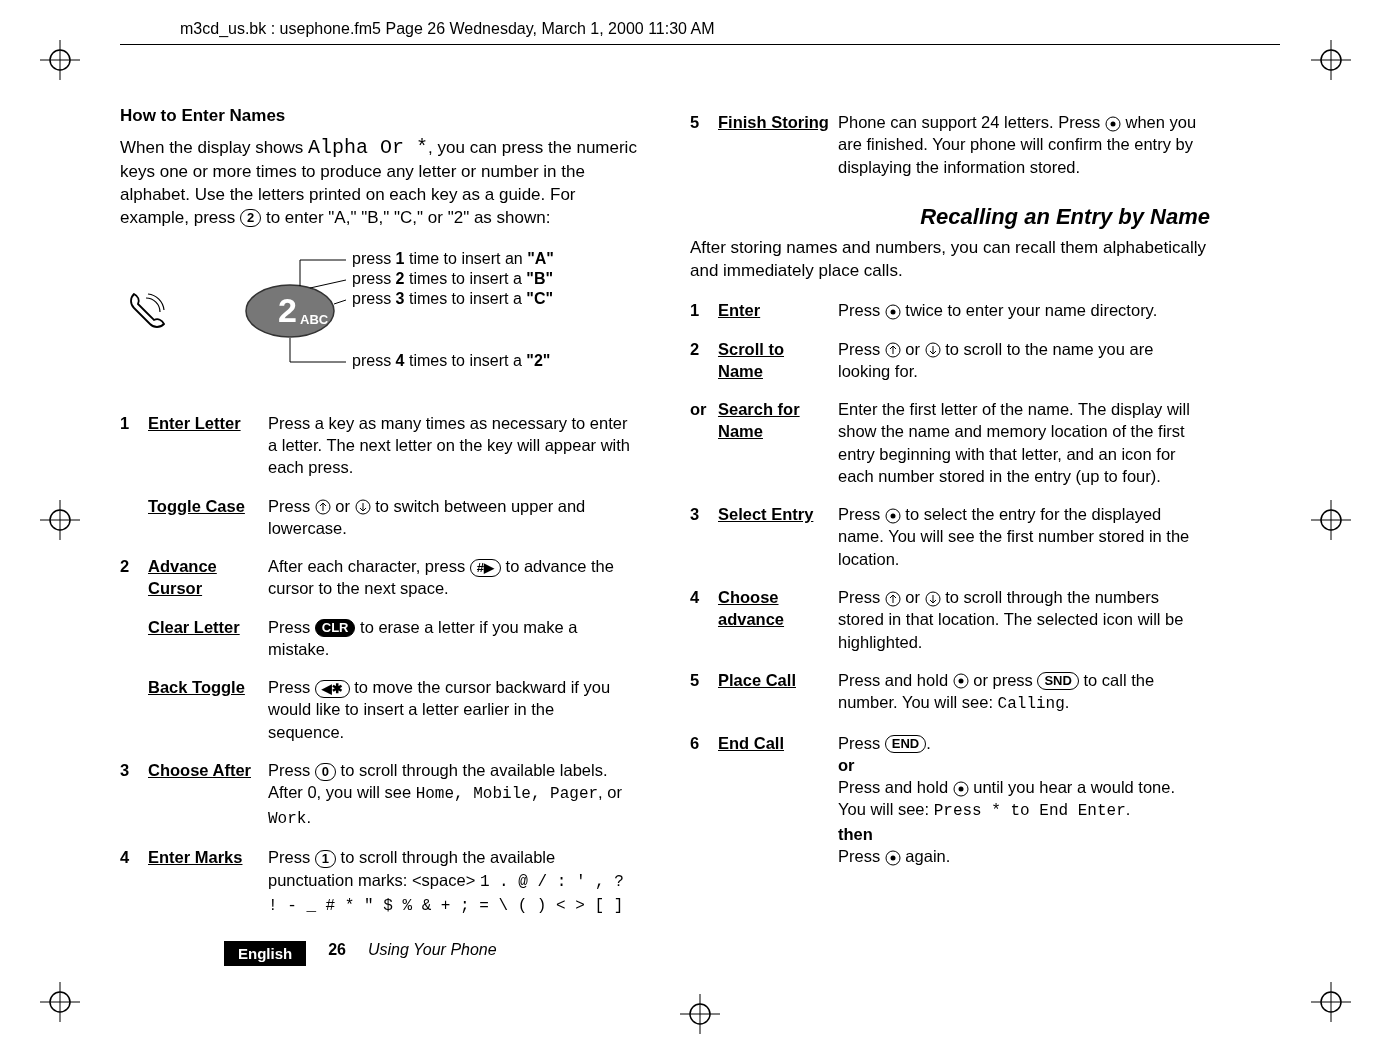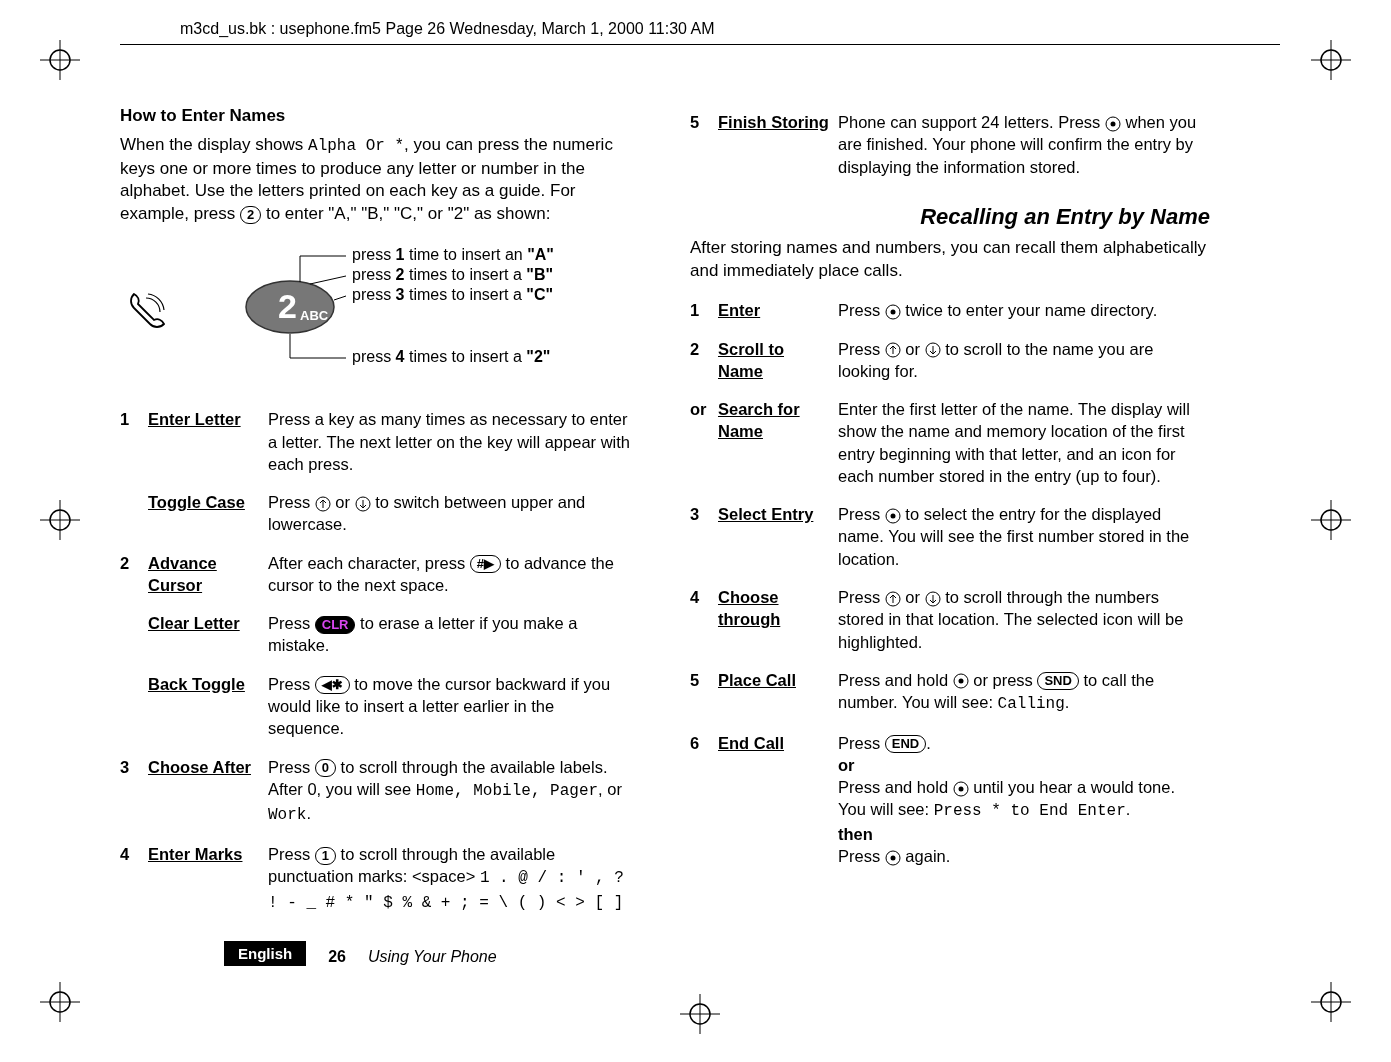--- a/index.html
+++ b/index.html
@@ -42,21 +42,21 @@
     margin-bottom: 6px;
   }
   .col h2.section {
     font-weight: 700;
     font-style: italic;
     font-size: 22px;
     margin: 14px 0 6px 0;
     text-align: right;
   }
   .para { margin-bottom: 10px; }
-  .alpha-or { font-family: "Courier New", monospace; font-size: 16px; }
+  .alpha-or { font-family: "Courier New", monospace; font-size: 20px; }
   .mono { font-family: "Courier New", monospace; font-size: 16px; }
 
   .diagram {
     margin: 16px auto 30px auto;
     display: flex;
     justify-content: center;
   }
   .diagram svg { display:block; }
 
   table.steps {
@@ -103,21 +103,21 @@
     position:absolute;
     width:40px; height:40px;
   }
   .regmark svg { width:40px; height:40px; display:block; }
 
   .footer {
     position:absolute;
     bottom: 96px;
     left: 180px;
     display:flex;
-    align-items:flex-end;
+    align-items:flex-start;
     gap: 22px;
     font-size: 16px;
     padding-left: 44px;
   }
   .footer .lang {
     background:#000;
     color:#fff;
     padding:4px 14px;
     font-weight:700;
     font-size:15px;
@@ -252,21 +252,21 @@
           </td>
         </tr>
         <tr>
           <td class="num">2</td>
           <td class="label">Advance Cursor</td>
           <td class="desc"><span>After each character, press </span><span class="keycircle">#▶</span><span> to advance the cursor to the next space.</span></td>
         </tr>
         <tr>
           <td class="num"></td>
           <td class="label">Clear Letter</td>
-          <td class="desc"><span>Press </span><span class="keycircle" style="background:#000;color:#d946ef;">CLR</span><span> to erase a letter if you make a mistake.</span></td>
+          <td class="desc"><span>Press </span><span class="keycircle" style="background:#000;color:#ffffff;">CLR</span><span> to erase a letter if you make a mistake.</span></td>
         </tr>
         <tr>
           <td class="num"></td>
           <td class="label">Back Toggle</td>
           <td class="desc"><span>Press </span><span class="keycircle">◀✱</span><span> to move the cursor backward if you would like to insert a letter earlier in the sequence.</span></td>
         </tr>
         <tr>
           <td class="num">3</td>
           <td class="label">Choose After</td>
           <td class="desc"><span>Press </span><span class="keycircle">0</span><span> to scroll through the available labels. After 0, you will see </span><span class="mono">Home, Mobile, Pager</span><span>, or </span><span class="mono">Work</span><span>.</span></td>
@@ -326,21 +326,21 @@
         <tr>
           <td class="num">3</td>
           <td class="label">Select Entry</td>
           <td class="desc">Press <svg class="smallicon" viewBox="0 0 16 16">
                   <circle cx="8" cy="8" r="7" fill="none" stroke="#000"></circle>
                   <circle cx="8" cy="8" r="2.5" fill="#000"></circle>
                 </svg> to select the entry for the displayed name. You will see the first number stored in the location.</td>
         </tr>
         <tr>
           <td class="num">4</td>
-          <td class="label">Choose through</td>
+          <td class="label">Choose advance</td>
           <td class="desc">Press <svg class="smallicon" viewBox="0 0 16 16">
                   <circle cx="8" cy="8" r="7" fill="none" stroke="#000"></circle>
                   <path d="M8 4 L8 12 M8 4 L5 7 M8 4 L11 7" stroke="#000" fill="none"></path>
                 </svg> or <svg class="smallicon" viewBox="0 0 16 16">
                   <circle cx="8" cy="8" r="7" fill="none" stroke="#000"></circle>
                   <path d="M8 4 L8 12 M8 12 L5 9 M8 12 L11 9" stroke="#000" fill="none"></path>
                 </svg> to scroll through the numbers stored in that location. The selected icon will be highlighted.</td>
         </tr>
         <tr>
           <td class="num">5</td>

